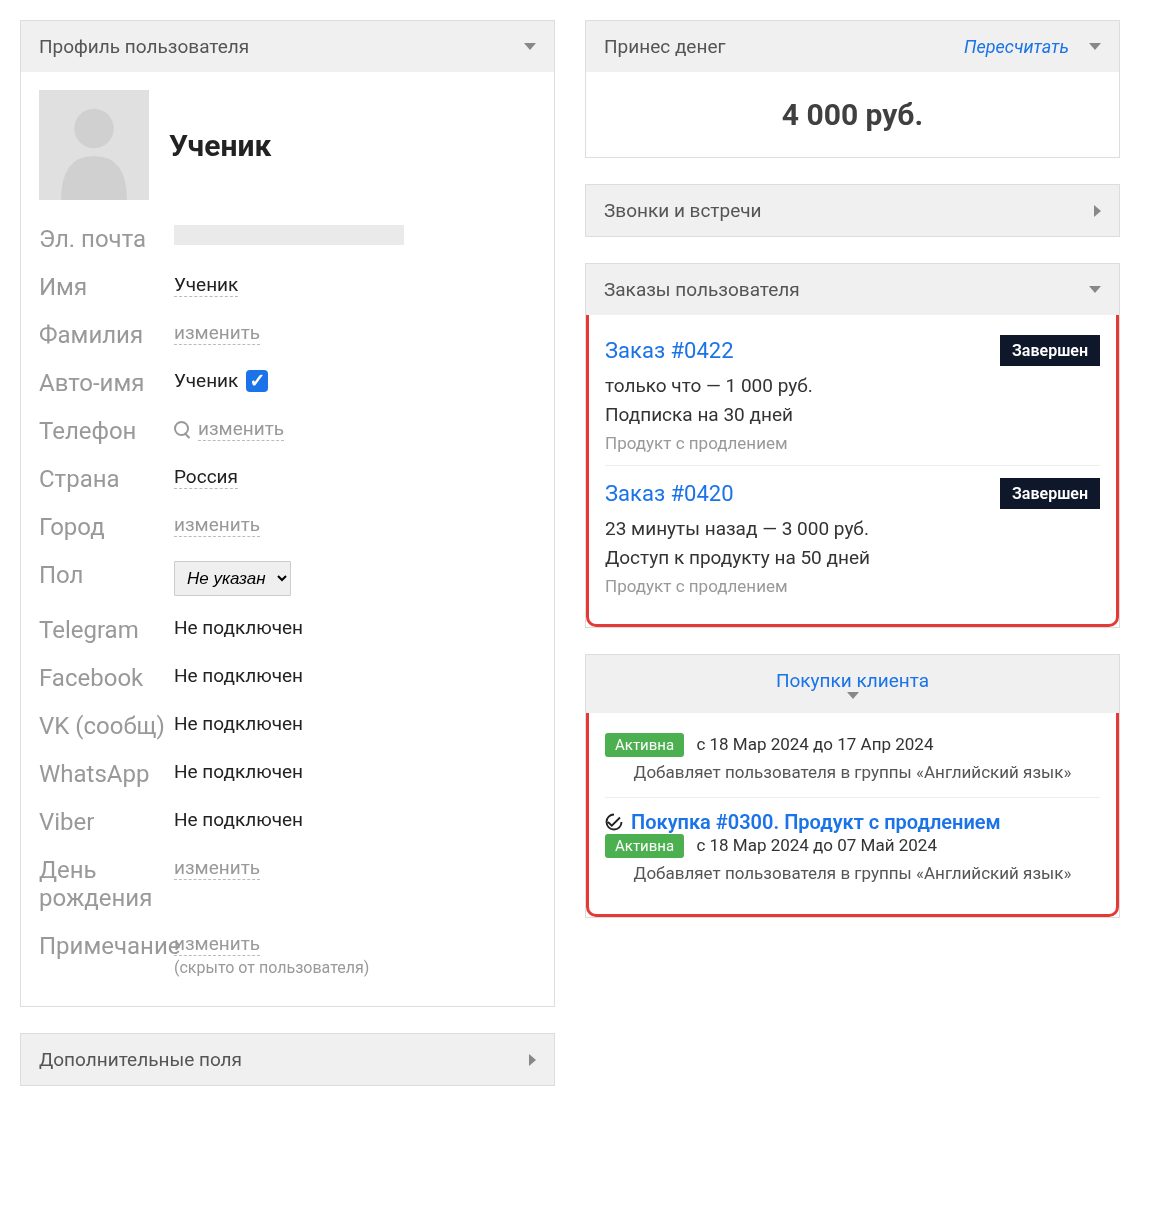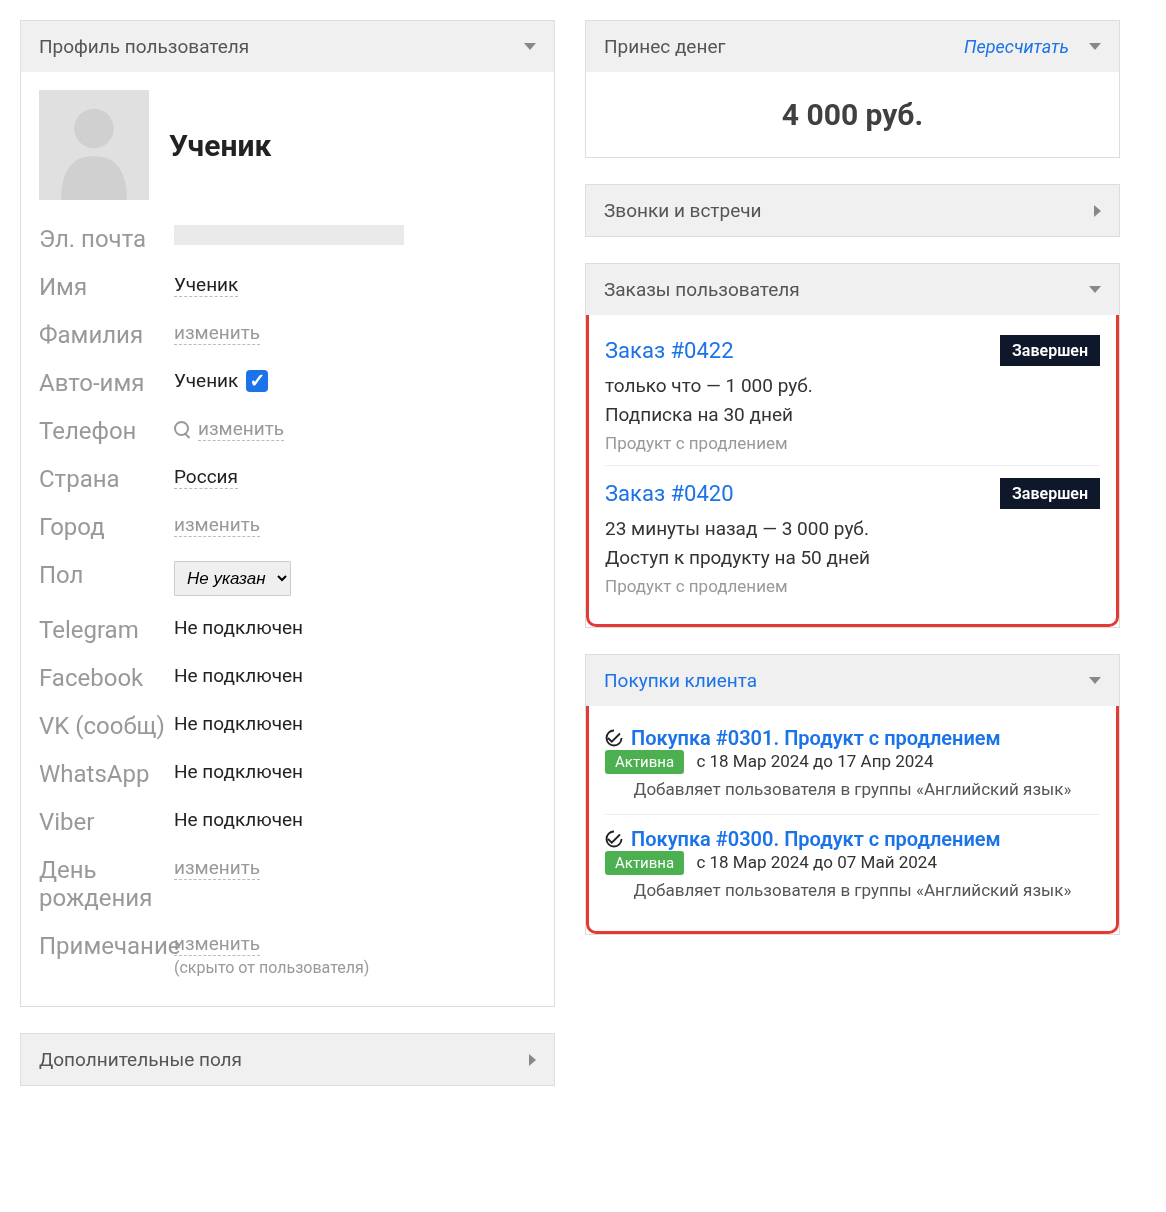--- a/index.html
+++ b/index.html
@@ -22,21 +22,21 @@
     .panel-header {
       background: #f0f0f0;
       padding: 14px 18px;
       font-size: 19px;
       color: #555;
       display: flex;
       justify-content: space-between;
       align-items: center;
       cursor: pointer;
     }
-    .panel-header.blue-title { color: #1a73e8; }
+    .panel-header.blue-title { color: #1a73e8; flex-direction: column; }
     .panel-body {
       padding: 18px;
       background: #fff;
     }
     .chev-down, .chev-right {
       width: 0; height: 0;
       border-left: 6px solid transparent;
       border-right: 6px solid transparent;
       border-top: 7px solid #888;
     }
@@ -366,26 +366,20 @@
       </div>
     </div>
 
     <div class="panel">
       <div class="panel-header blue-title">
         <span>Покупки клиента</span>
         <span class="chev-down"></span>
       </div>
       <div class="red-outline" style="border-top:none; border-top-left-radius:0; border-top-right-radius:0">
         <div class="purchase">
-          <div class="purchase-title">
-            <svg class="check-icon" viewBox="0 0 24 24">
-                <path fill="none" stroke="currentColor" stroke-width="2.5" d="M20 6 L9 17 L4 12 M12 2 a10 10 0 1 0 10 10"></path>
-              </svg>
-            <span>Покупка #0301. Продукт с продлением</span>
-          </div>
           <div class="purchase-dates">
             <span class="badge-green-light">Активна</span>
             <span>с 18 Мар 2024 до 17 Апр 2024</span>
           </div>
           <div class="purchase-desc">Добавляет пользователя в группы «Английский язык»</div>
         </div>
         <div class="purchase">
           <div class="purchase-title">
             <svg class="check-icon" viewBox="0 0 24 24">
                 <path fill="none" stroke="currentColor" stroke-width="2.5" d="M20 6 L9 17 L4 12 M12 2 a10 10 0 1 0 10 10"></path>

